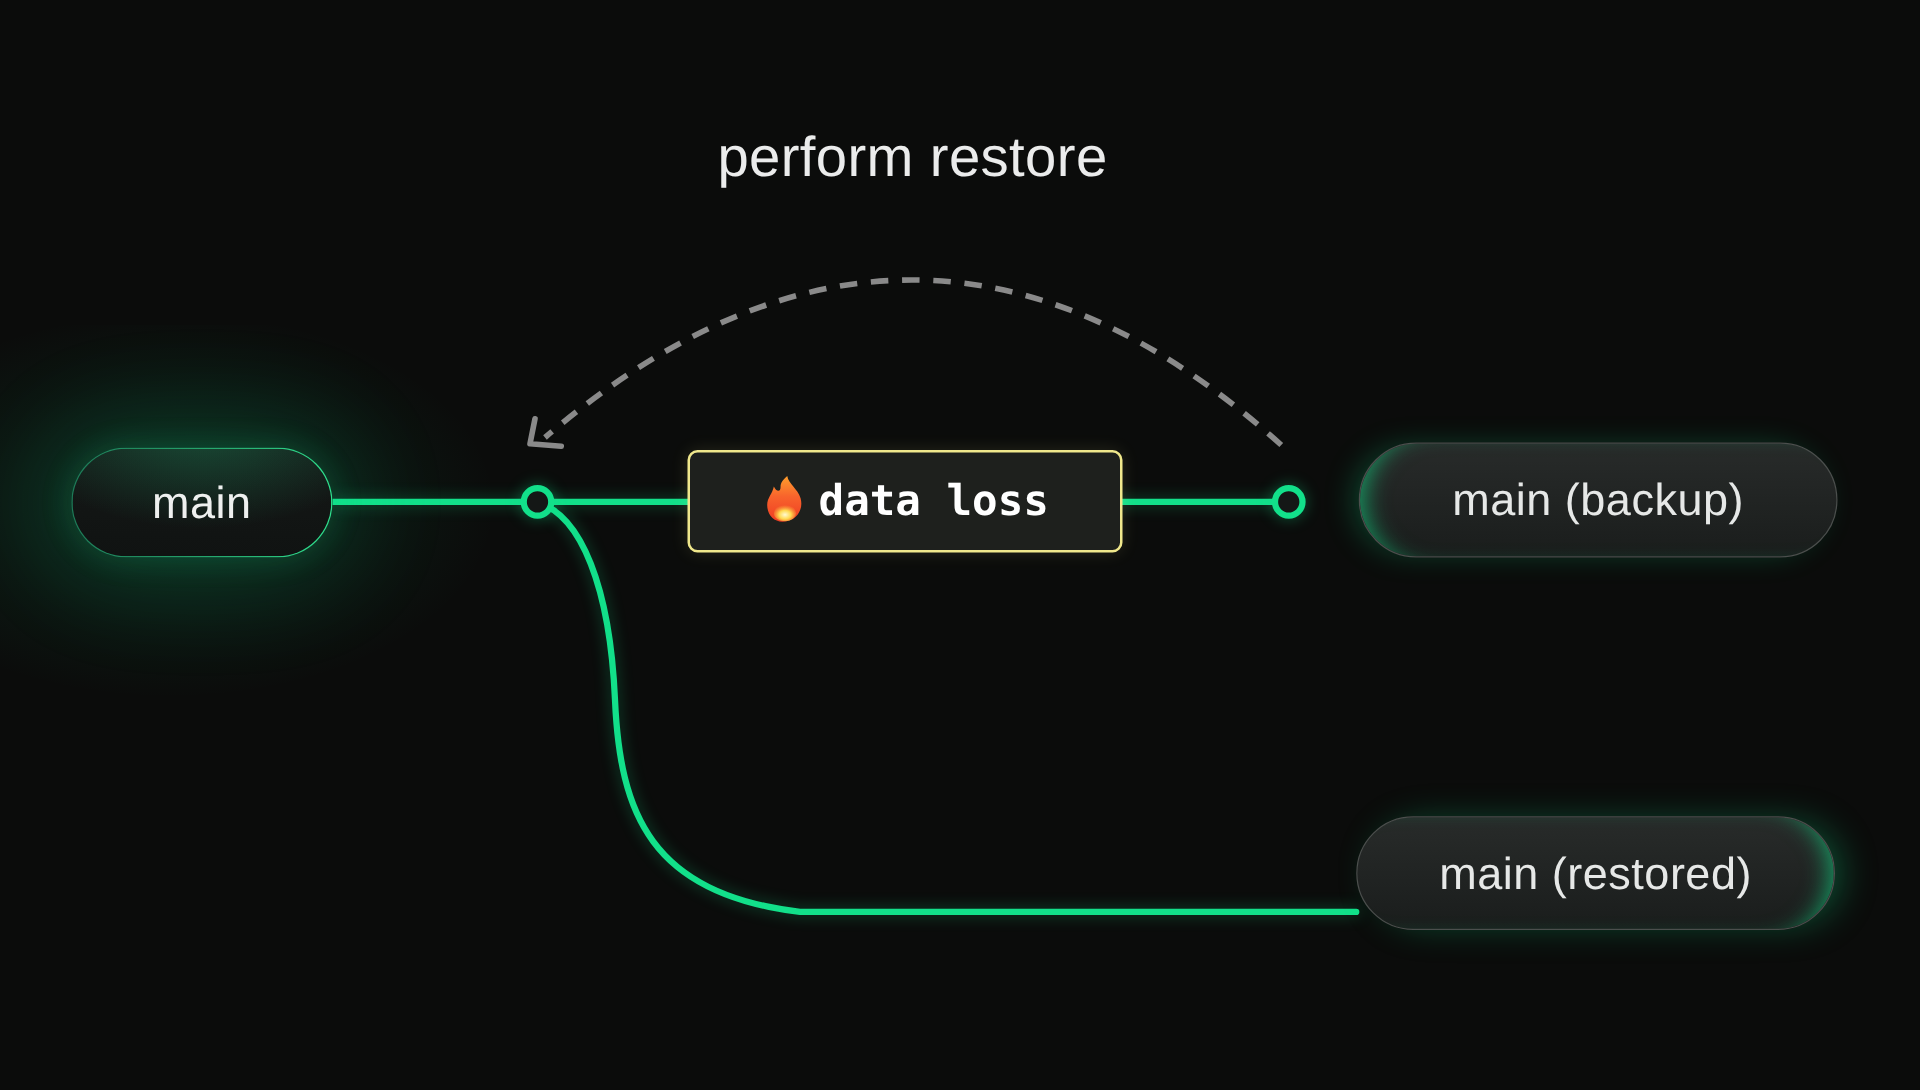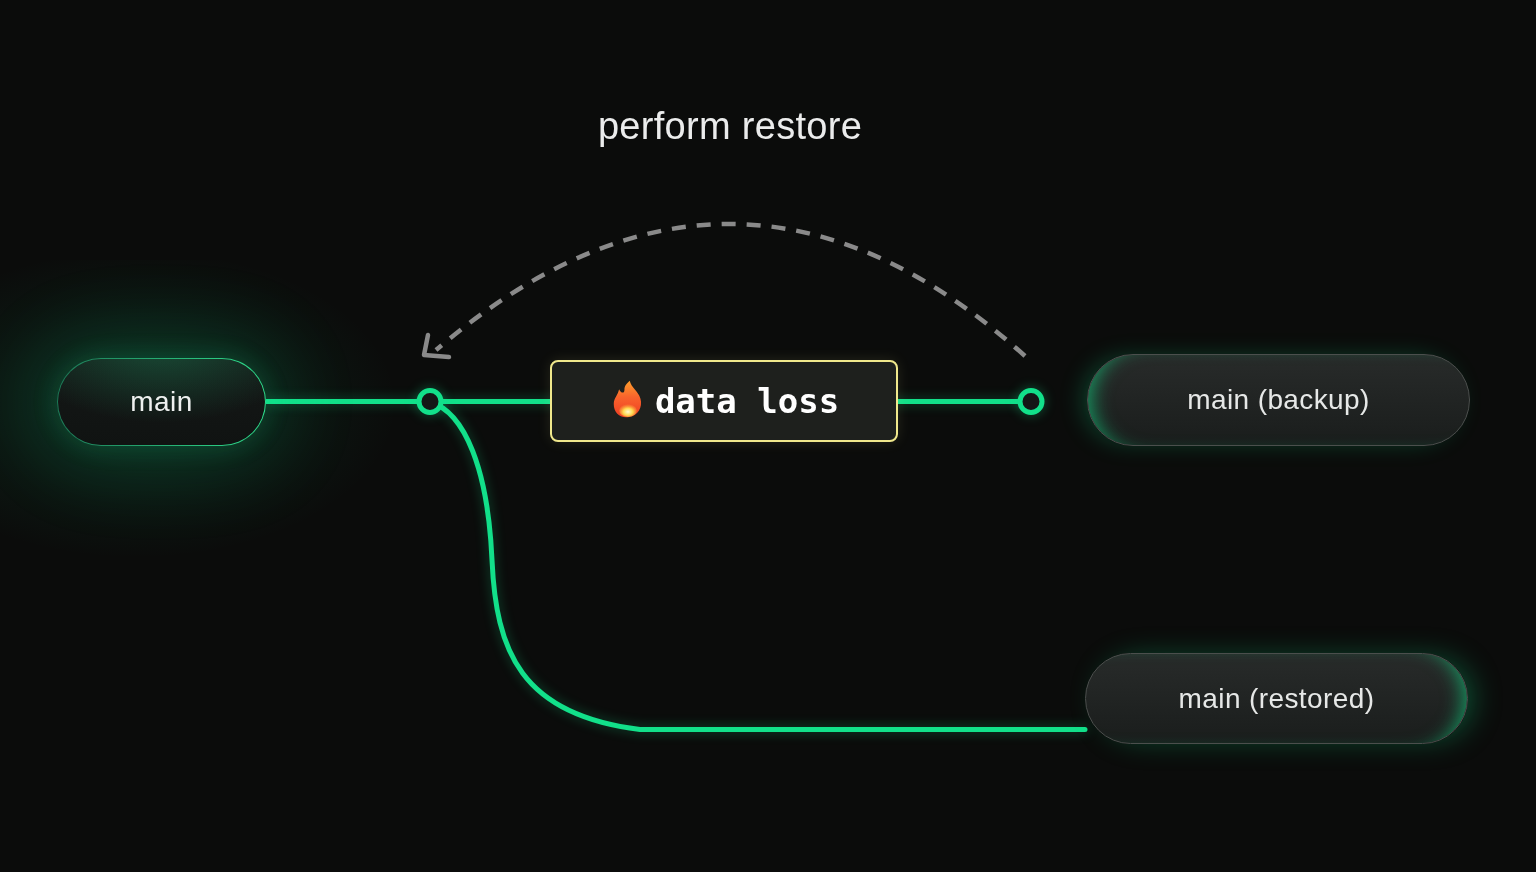--- a/index.html
+++ b/index.html
@@ -37,33 +37,33 @@
     filter: drop-shadow(0 0 6px rgba(18, 224, 138, 0.35));
   }
   
   .annotation {
     position: absolute;
     left: 430px;
     top: 103px;
     width: 600px;
     text-align: center;
     color: #ebecec;
-    font-size: 38px;
+    font-size: 45px;
     line-height: 46px;
     letter-spacing: 0.3px;
   }
   
   .pill {
     position: absolute;
     display: flex;
     align-items: center;
     justify-content: center;
     box-sizing: border-box;
     border-radius: 999px;
-    font-size: 28px;
+    font-size: 36px;
     color: #eef0ef;
     letter-spacing: 0.4px;
   }
   .pill-main {
     left: 57px;  top: 358px;  width: 209px; height: 88px;
     border: 1.5px solid transparent;
     background:
       radial-gradient(120% 160% at 50% -25%, rgba(32, 204, 131, 0.30), rgba(18,22,20,0) 62%) padding-box,
       linear-gradient(180deg, #151817, #101312) padding-box,
       linear-gradient(90deg, #1d7a57, #2fe08e) border-box;

